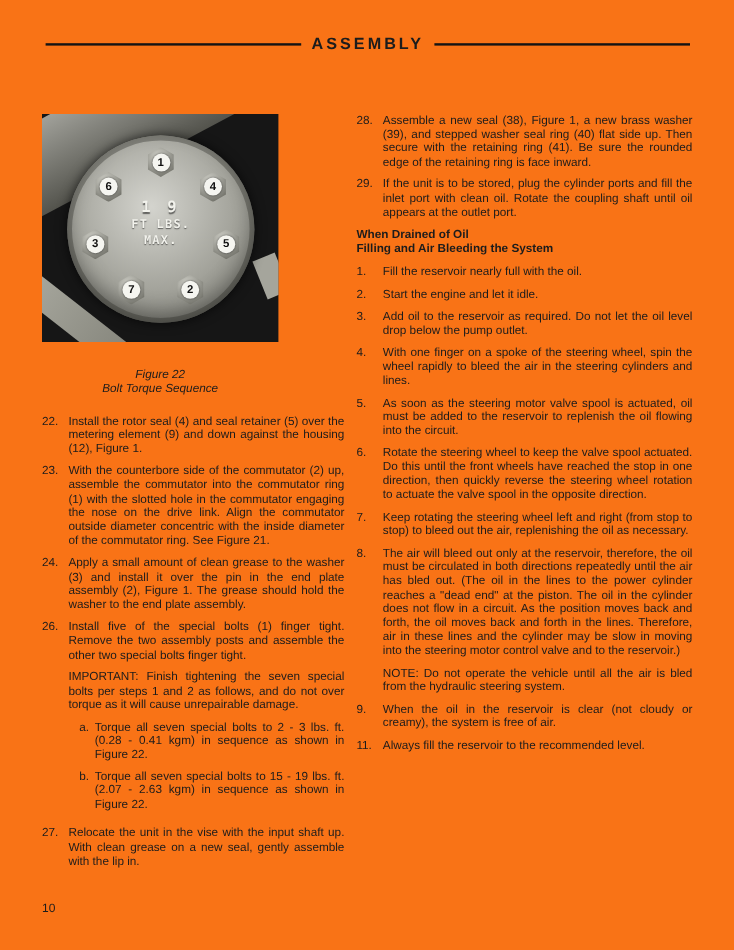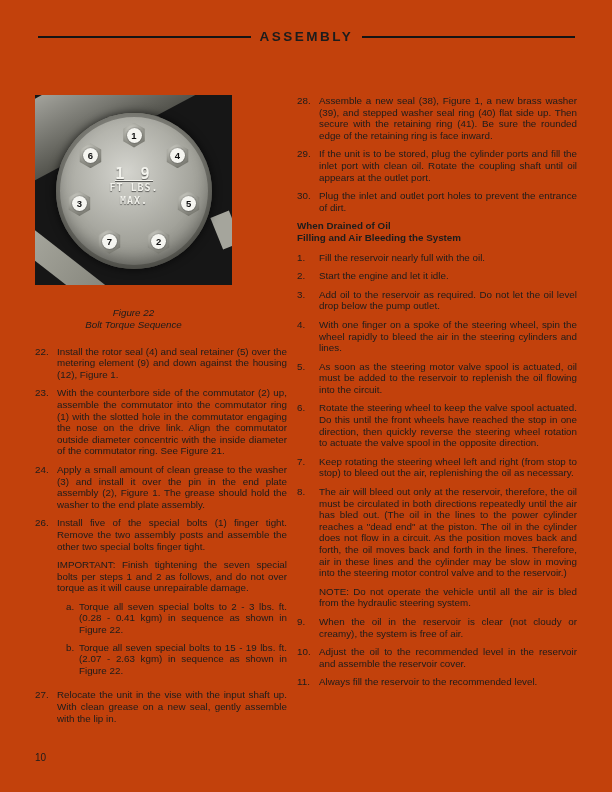--- a/index.html
+++ b/index.html
@@ -1,19 +1,19 @@
 <!DOCTYPE html>
 <html lang="en"><head>
 <meta charset="utf-8">
 <style>
   * { margin:0; padding:0; box-sizing:border-box; }
   html, body { background:#ffffff; }
   .page {
     position:relative; width:612px; height:792px; margin:0 auto;
-    background:#c2410c; color:#1c1c1c; overflow:hidden;
+    background:#f97316; color:#1c1c1c; overflow:hidden;
     font-family:"Liberation Sans", sans-serif;
     font-size:9.8px; line-height:11.6px;
   }
 
   
   .header { position:absolute; top:31px; left:38px; right:37px;
             display:flex; align-items:center; gap:9px; }
   .header .rule { flex:1; height:2px; background:#141414; }
   .header .title { font-weight:bold; font-size:13.5px; letter-spacing:2.5px; white-space:nowrap; }
 
@@ -41,21 +41,21 @@
   .bg-stripe { position:absolute; left:-42px; bottom:-6px; width:170px; height:24px;
                background:linear-gradient(90deg, #d2d2c6, #8a8a7e); transform:rotate(38deg); opacity:.8; }
   .bg-spot { position:absolute; right:-4px; top:118px; width:20px; height:34px;
              background:#d6d6ca; transform:rotate(-22deg); opacity:.75; }
   .plate { position:absolute; left:21px; top:18px; width:156px; height:156px; border-radius:50%;
            background:radial-gradient(circle at 45% 38%, #d4d4ce, #a2a29a 55%, #6e6e66 100%);
            box-shadow:inset 0 0 0 4px rgba(40,40,35,.35), inset 0 -8px 16px rgba(0,0,0,.35), 0 0 10px rgba(0,0,0,.7); }
   .stamp { position:absolute; left:0; right:0; top:54px; text-align:center;
            font-family:"DejaVu Sans Mono", monospace; font-weight:bold; color:#f2f2ec;
            text-shadow:0 1px 1px rgba(0,0,0,.55); }
-  .stamp-l1 { font-size:16px; line-height:14px; letter-spacing:3px;text-decoration:underline; }
+  .stamp-l1 { font-size:13px; line-height:14px; letter-spacing:3px; }
   .stamp-l2 { font-size:10px; line-height:13px; letter-spacing:1px; }
   #bolt-layer { position:absolute; inset:0; }
   .bolt { position:absolute; width:25px; height:25px;
           clip-path:polygon(50% 0%, 93% 25%, 93% 75%, 50% 100%, 7% 75%, 7% 25%);
           background:radial-gradient(circle at 40% 32%, #dadad2, #8e8e86 55%, #53534b);
           display:flex; align-items:center; justify-content:center; }
   .bolt-num { width:15px; height:15px; border-radius:50%; background:#f5f5f0; color:#101010;
               font-size:9.5px; font-weight:bold; line-height:15px; text-align:center;
               box-shadow:0 0 2px rgba(0,0,0,.65); }
   .caption { width:197px; margin-top:22px; text-align:center;
@@ -181,24 +181,20 @@
           <div class="item">
             <span class="num">28.</span>
             <span class="txt">Assemble a new seal (38), Figure 1, a new brass washer (39), and stepped washer seal ring (40) flat side up. Then secure with the retaining ring (41). Be sure the rounded edge of the retaining ring is face inward.</span>
           </div>
 
           <div class="item">
             <span class="num">29.</span>
             <span class="txt">If the unit is to be stored, plug the cylinder ports and fill the inlet port with clean oil. Rotate the coupling shaft until oil appears at the outlet port.</span>
           </div>
 
-          <div class="item">
-            <span class="num">30.</span>
-            <span class="txt">Plug the inlet and outlet port holes to prevent the entrance of dirt.</span>
-          </div>
         </div>
 
       <div class="section-heading">
         <div>When Drained of Oil</div>
         <div>Filling and Air Bleeding the System</div>
       </div>
 
       <div>
 
           <div class="item">
@@ -247,24 +243,20 @@
         <span class="txt"><span class="bold">NOTE:</span> <span>Do not operate the vehicle until all the air is bled from the hydraulic steering system.</span></span>
       </div>
 
       <div>
 
           <div class="item">
             <span class="num">9.</span>
             <span class="txt">When the oil in the reservoir is clear (not cloudy or creamy), the system is free of air.</span>
           </div>
 
-          <div class="item">
-            <span class="num">10.</span>
-            <span class="txt">Adjust the oil to the recommended level in the reservoir and assemble the reservoir cover.</span>
-          </div>
 
           <div class="item">
             <span class="num">11.</span>
             <span class="txt">Always fill the reservoir to the recommended level.</span>
           </div>
         </div>
 
     </div>
   </div>
 

